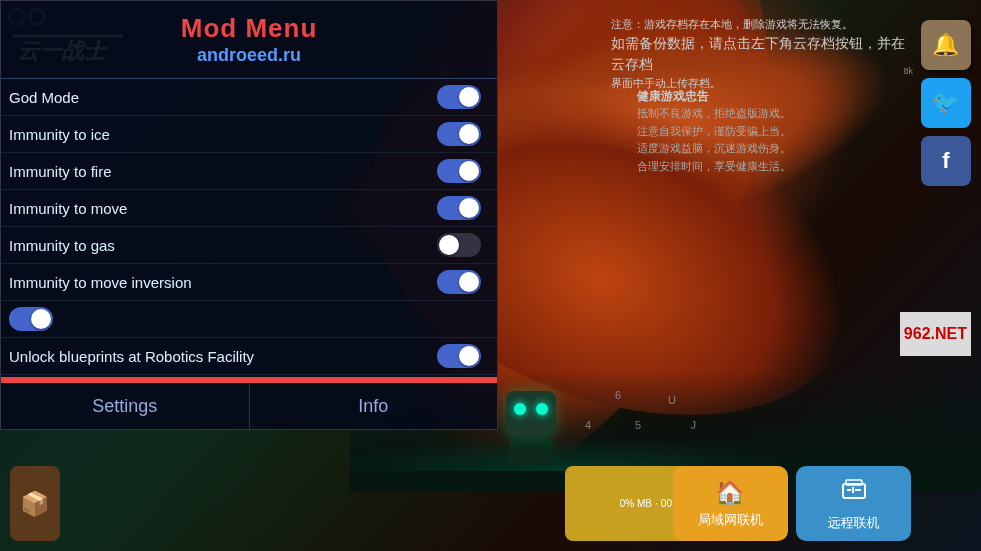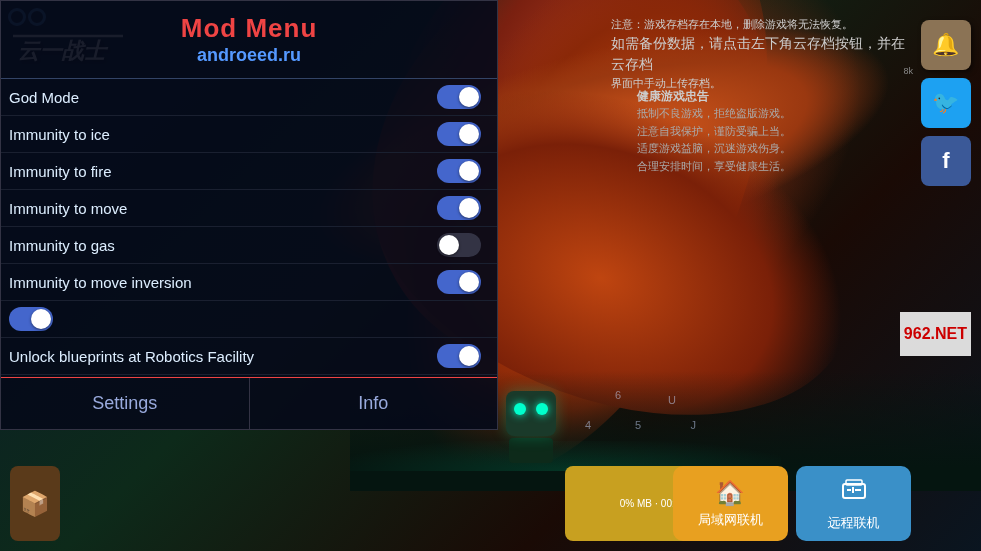--- a/index.html
+++ b/index.html
@@ -369,21 +369,21 @@
       box-shadow: 0 1px 3px rgba(0,0,0,0.5);
       transition: left 0.1s;
     }
     .toggle.on .toggle-knob { left: 22px; }
     .toggle.off .toggle-knob { left: 2px; }
 
     
     .mod-menu-tabs {
       display: flex;
       height: 52px;
-      border-top: 1px solid #ef4444;
+      border-top: 6px solid #ef4444;
     }
     .mod-tab {
       flex: 1;
       display: flex;
       align-items: center;
       justify-content: center;
       color: #99aadd;
       font-size: 18px;
       cursor: pointer;
       border: none;

